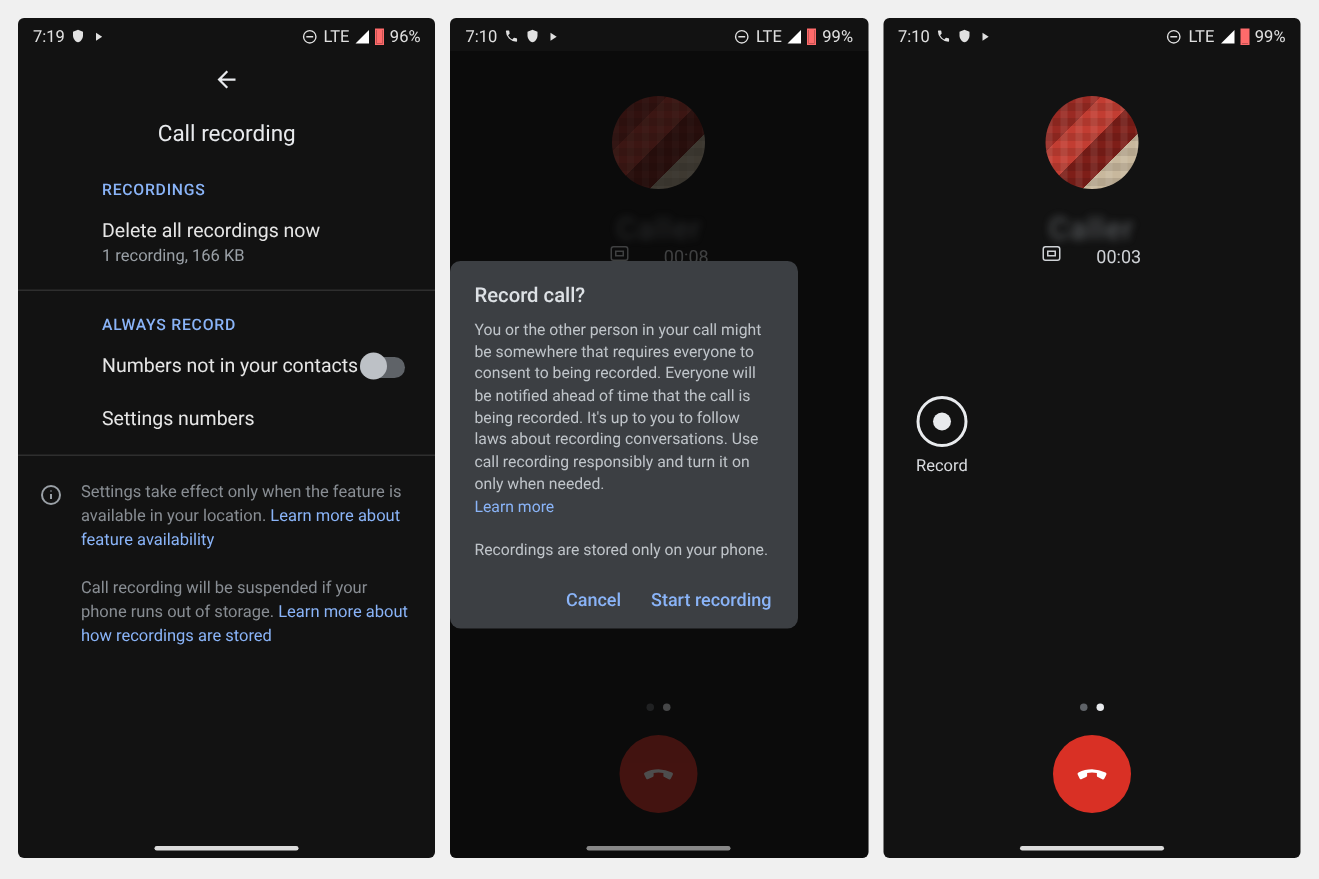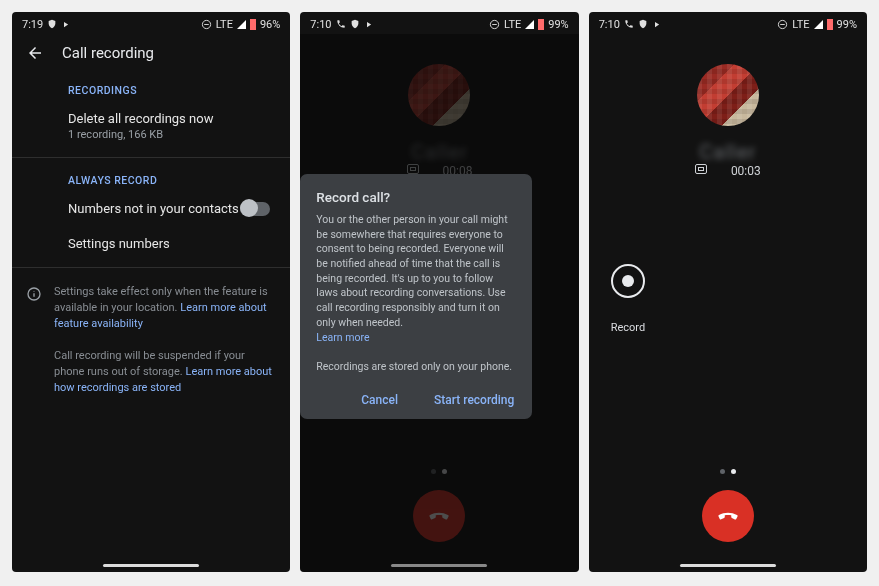--- a/index.html
+++ b/index.html
@@ -59,20 +59,21 @@
     height: 95%;
     background: #ff6b6b;
   }
 
   
   .header-row {
     display: flex;
     align-items: center;
     gap: 18px;
     padding: 10px 14px 12px 14px;
+    flex-direction: column;
   }
   .section-label {
     color: #8ab4f8;
     font-size: 10.5px;
     letter-spacing: 0.5px;
     font-weight: 500;
     padding: 10px 18px 4px 56px;
   }
   .setting {
     padding: 10px 18px 10px 56px;
@@ -171,21 +172,21 @@
     background: #3c3f43;
     border-radius: 7px;
     padding: 15px 16px 8px 16px;
     color: #dde1e5;
     align-self: flex-start;
   }
   .dialog h3 { font-size: 13.5px; font-weight: 500; margin-bottom: 8px; }
   .dialog p { font-size: 10.5px; color: #bfc4c9; line-height: 1.4; }
   .dialog a { color: #8ab4f8; text-decoration: none; }
   .dialog-actions {
-    display: flex; justify-content: flex-end; gap: 36px;
+    display: flex; justify-content: flex-end; gap: 20px;
     margin-top: 14px; padding: 4px 2px;
   }
   .dialog-actions span { color: #8ab4f8; font-size: 12px; font-weight: 500; cursor: pointer; }
 
   .page-dots {
     position: absolute;
     bottom: 98px; left: 50%;
     transform: translateX(-50%);
     display: flex; gap: 6px;
   }
@@ -204,21 +205,21 @@
     background: #d93025;
     display: flex; align-items: center; justify-content: center;
     z-index: 2;
   }
 
   .record-btn-wrap {
     position: absolute;
     left: 22px;
     top: 230px;
     display: flex; flex-direction: column; align-items: center;
-    gap: 23px;
+    gap: 6px;
   }
   .record-btn {
     width: 34px; height: 34px; border-radius: 50%;
     border: 2px solid #e8eaed;
     display: flex; align-items: center; justify-content: center;
   }
   .record-btn::after {
     content:""; width: 12px; height: 12px; border-radius:50%;
     background: #e8eaed;
   }

